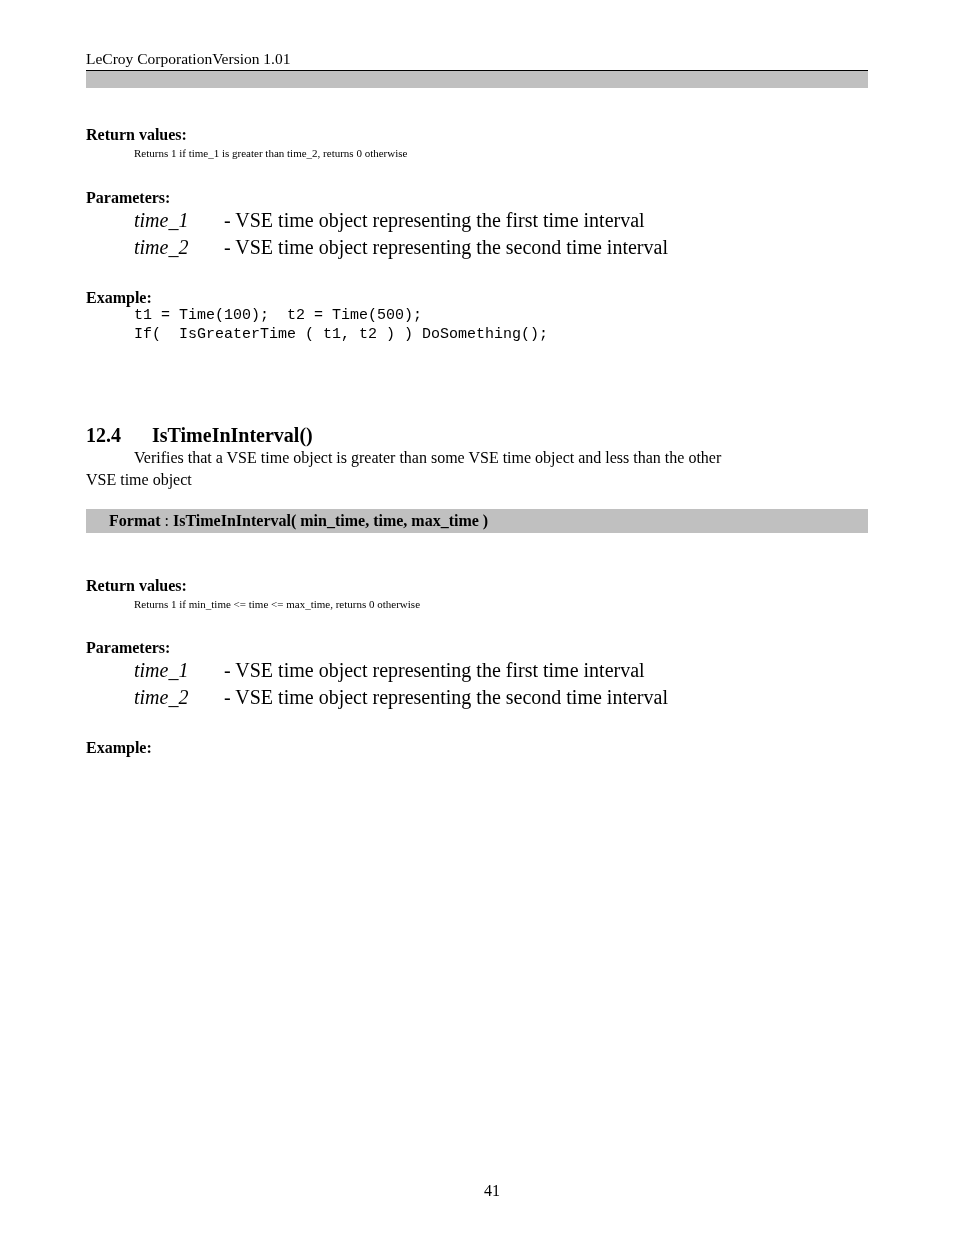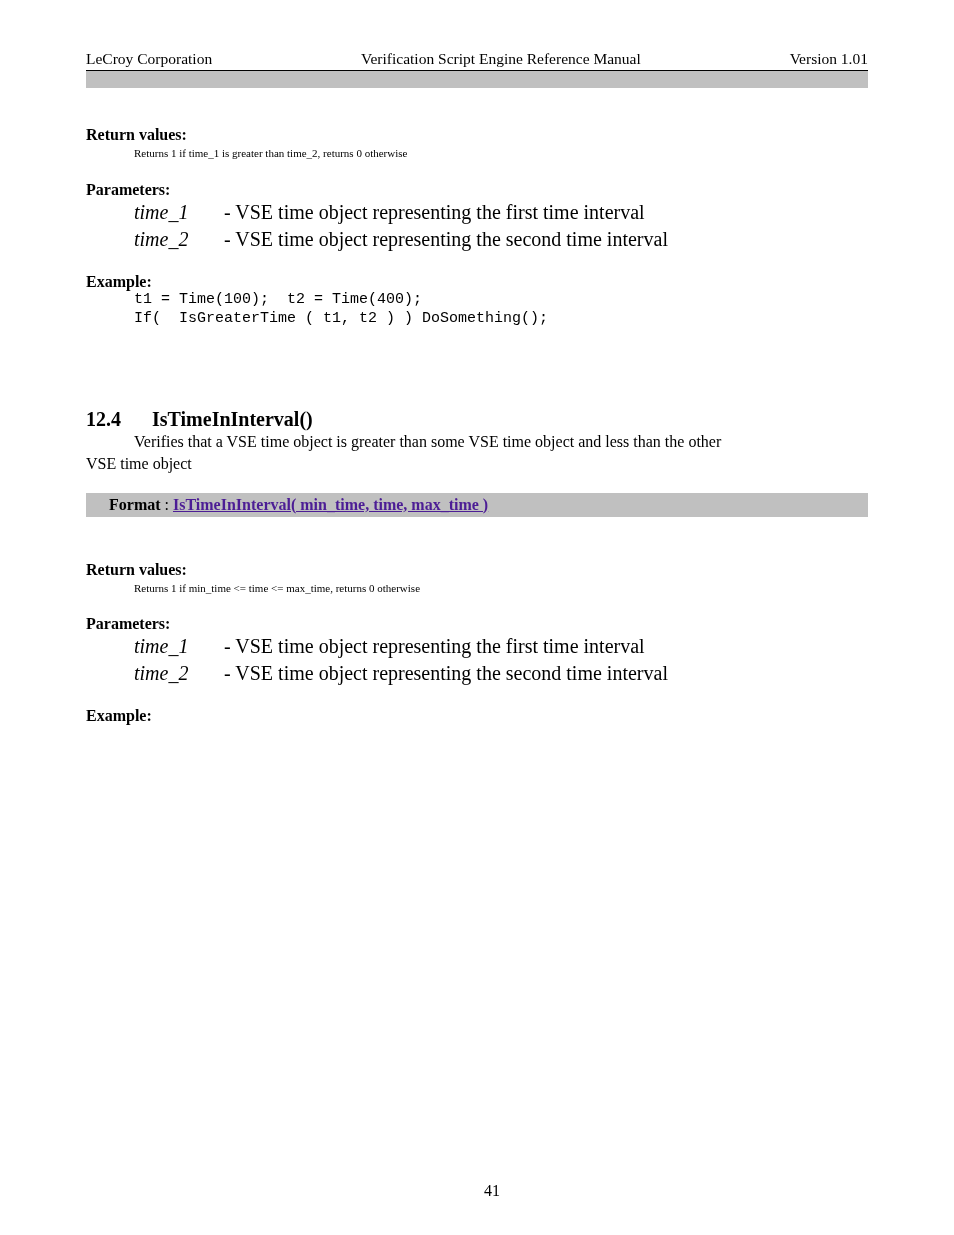--- a/index.html
+++ b/index.html
@@ -11,21 +11,21 @@
     width: 954px;
   }
   .page {
     padding: 50px 86px 0 86px;
     box-sizing: border-box;
     min-height: 1235px;
     position: relative;
   }
   .header {
     display: flex;
-    justify-content: space-between;
+    justify-content: flex-start;
     font-size: 15.5px;
     border-bottom: 1px solid #000;
     padding-bottom: 2px;
   }
   .graybar {
     background: #c0c0c0;
     height: 17px;
     width: 100%;
     margin-top: 0;
   }
@@ -80,63 +80,61 @@
     font-size: 16px;
     padding: 3px 0 3px 0;
     margin-top: 18px;
   }
   .format-label {
     font-weight: bold;
     margin-left: 23px;
   }
   .format-sig {
     font-weight: bold;
-    color: #4c1d95;
-    text-decoration: underline;
+    color: #000000;
   }
   .page-num {
     position: absolute;
     bottom: 35px;
     left: 15px;
     width: 954px;
     text-align: center;
     font-size: 16px;
   }
   .mt-small { margin-top: 2px; }
-  .mt-med { margin-top: 20px; }
+  .mt-med { margin-top: 28px; }
 </style>
 </head>
 <body>
 
 <div class="page">
 
   <div class="header">
     <span>LeCroy Corporation</span>
-    <span>Verification Script Engine Reference Manual</span>
     <span>Version 1.01</span>
   </div>
   <div class="graybar"></div>
 
   <div class="section-heading">Return values:</div>
   <div class="body-text indent mt-small">Returns 1 if time_1 is greater than time_2, returns  0 otherwise</div>
 
   <div class="section-heading mt-med">Parameters:</div>
   <div class="indent">
     <div class="param-row">
       <span class="param-name">time_1</span>
       <span class="param-desc">-  VSE time object representing the first time interval</span>
     </div>
     <div class="param-row">
       <span class="param-name">time_2</span>
       <span class="param-desc">-  VSE time object representing the second time interval</span>
     </div>
   </div>
 
   <div class="section-heading mt-med">Example:</div>
-  <div class="code indent">t1 = Time(100);  t2 = Time(400);
+  <div class="code indent">t1 = Time(100);  t2 = Time(500);
 If(  IsGreaterTime ( t1, t2 ) ) DoSomething();</div>
 
   <div class="h2-row">
     <span class="h2-num">12.4</span>
     <span>IsTimeInInterval()</span>
   </div>
   <div class="desc-after-h2">
     <span style="display:inline-block;width:48px;"></span><span>Verifies that a VSE time object is greater than some VSE time object and less than the other</span>
   </div>
   <div class="desc-after-h2">VSE time object</div>

